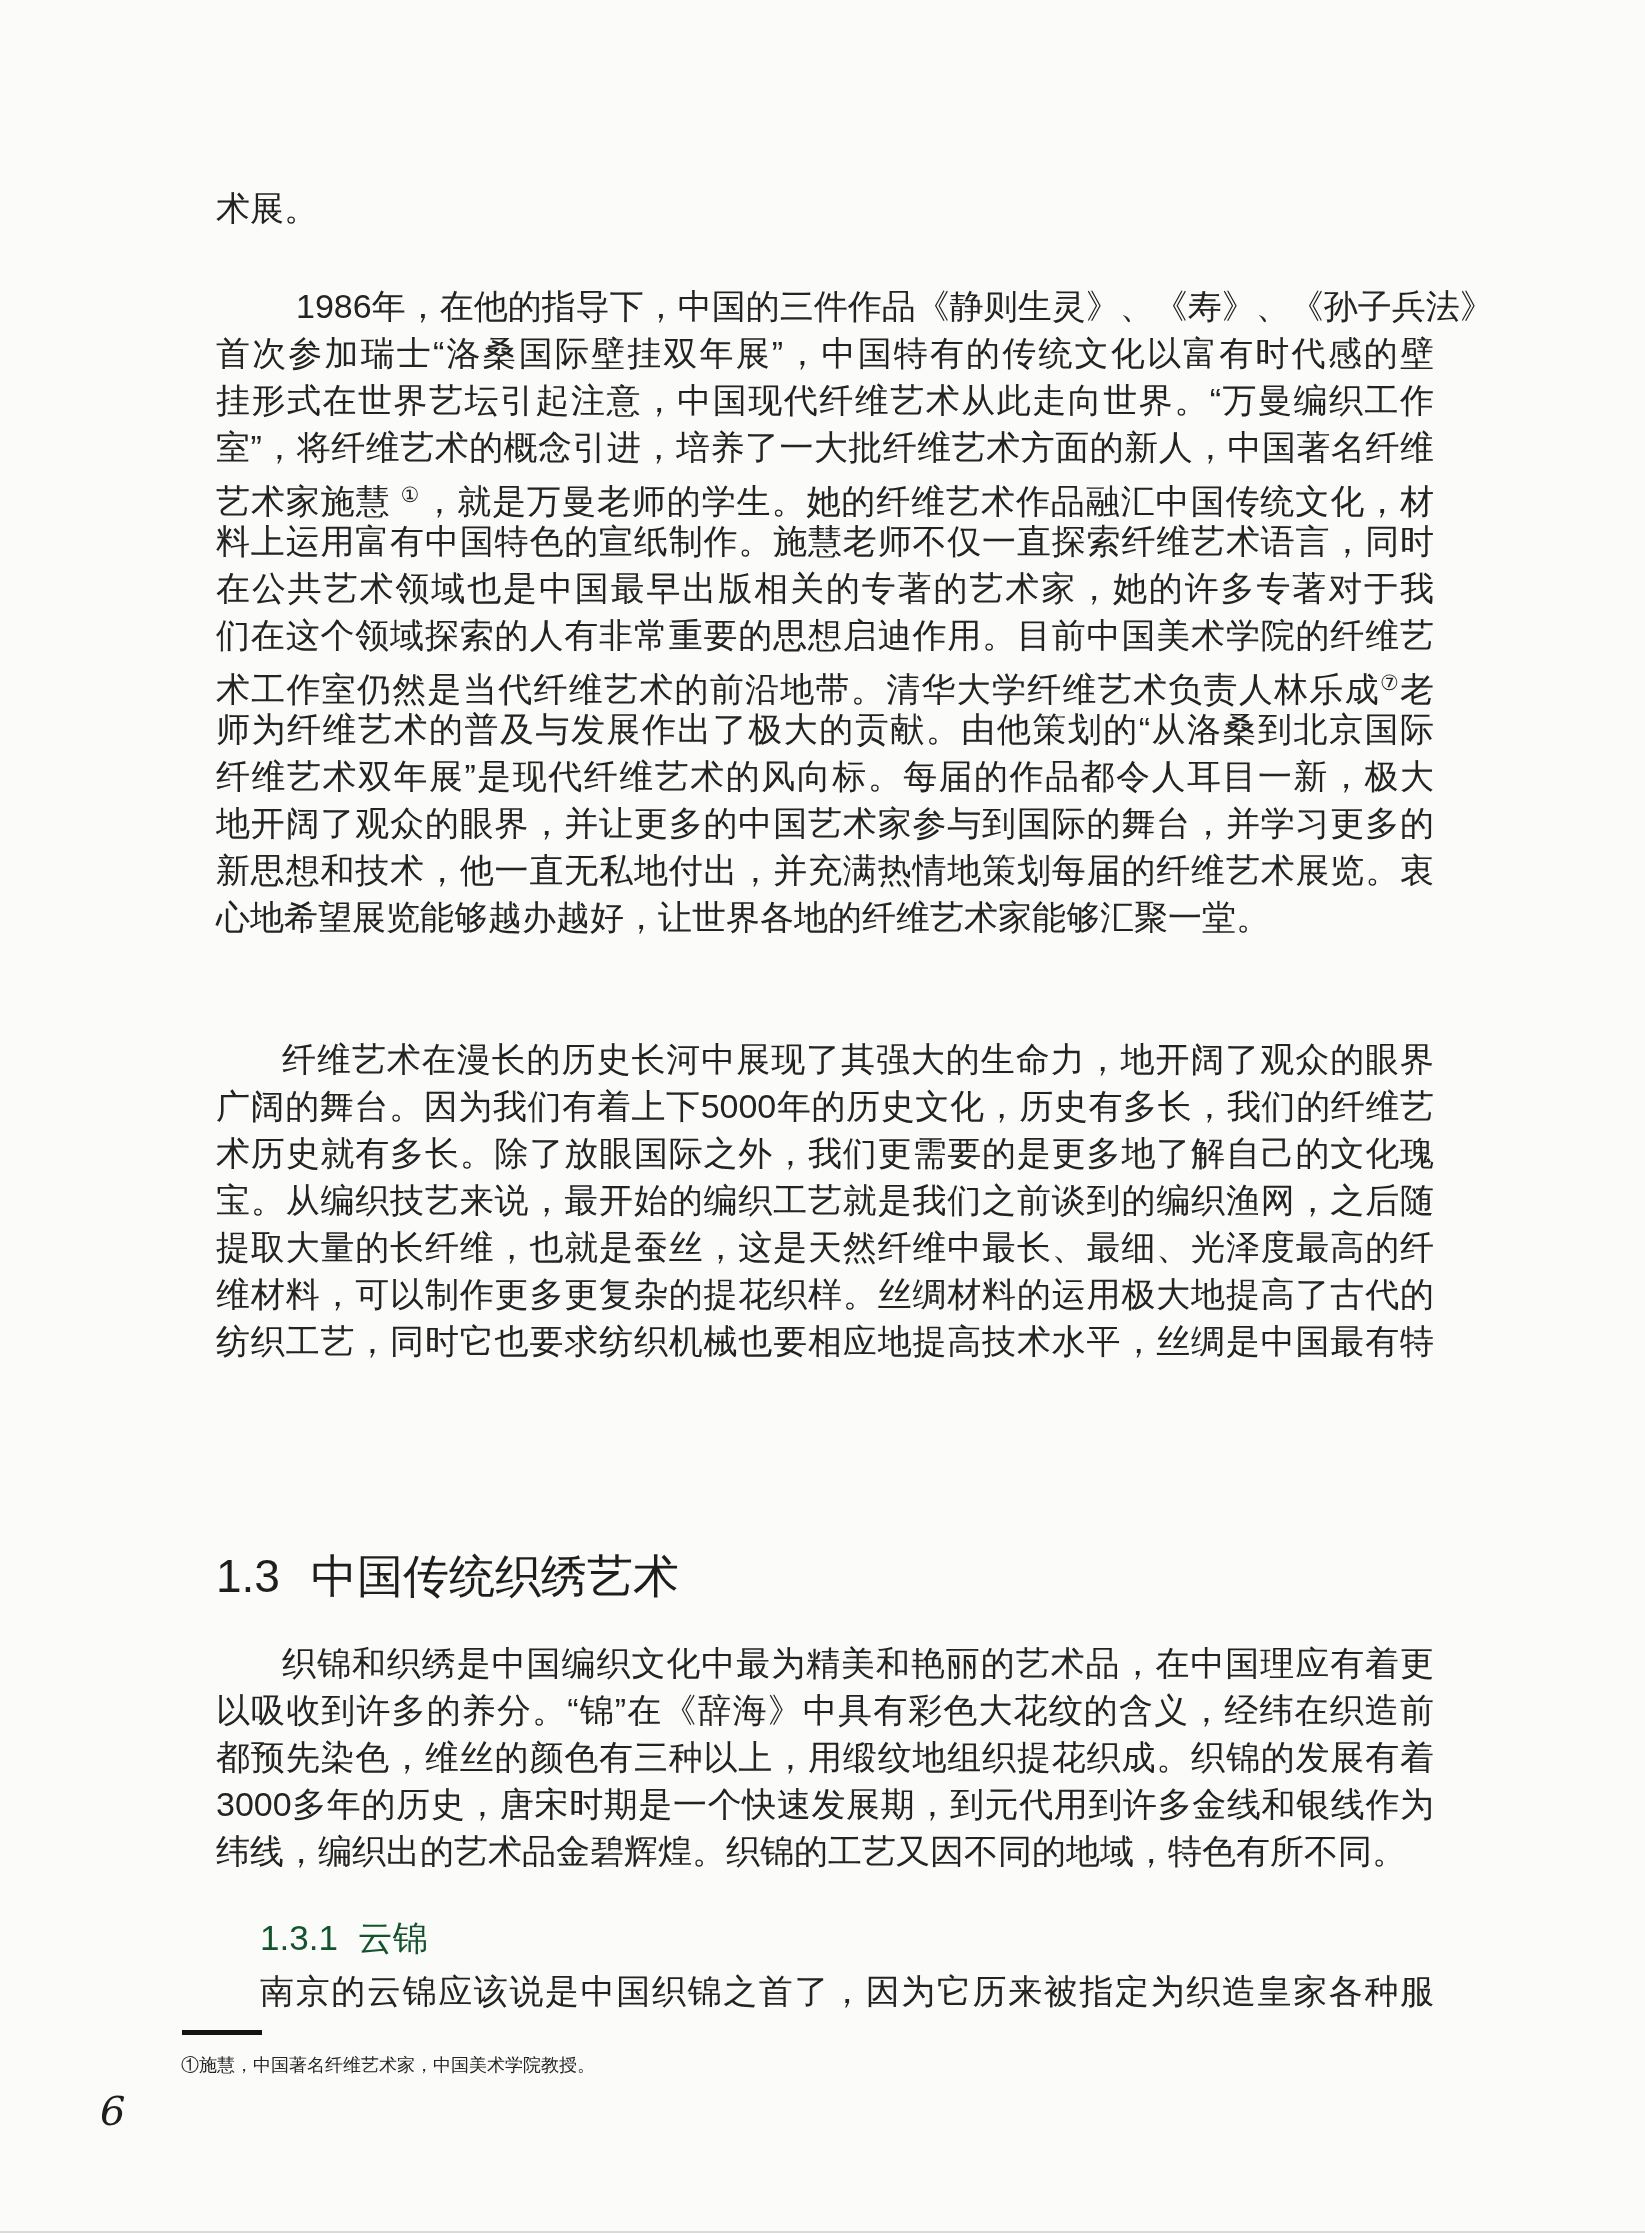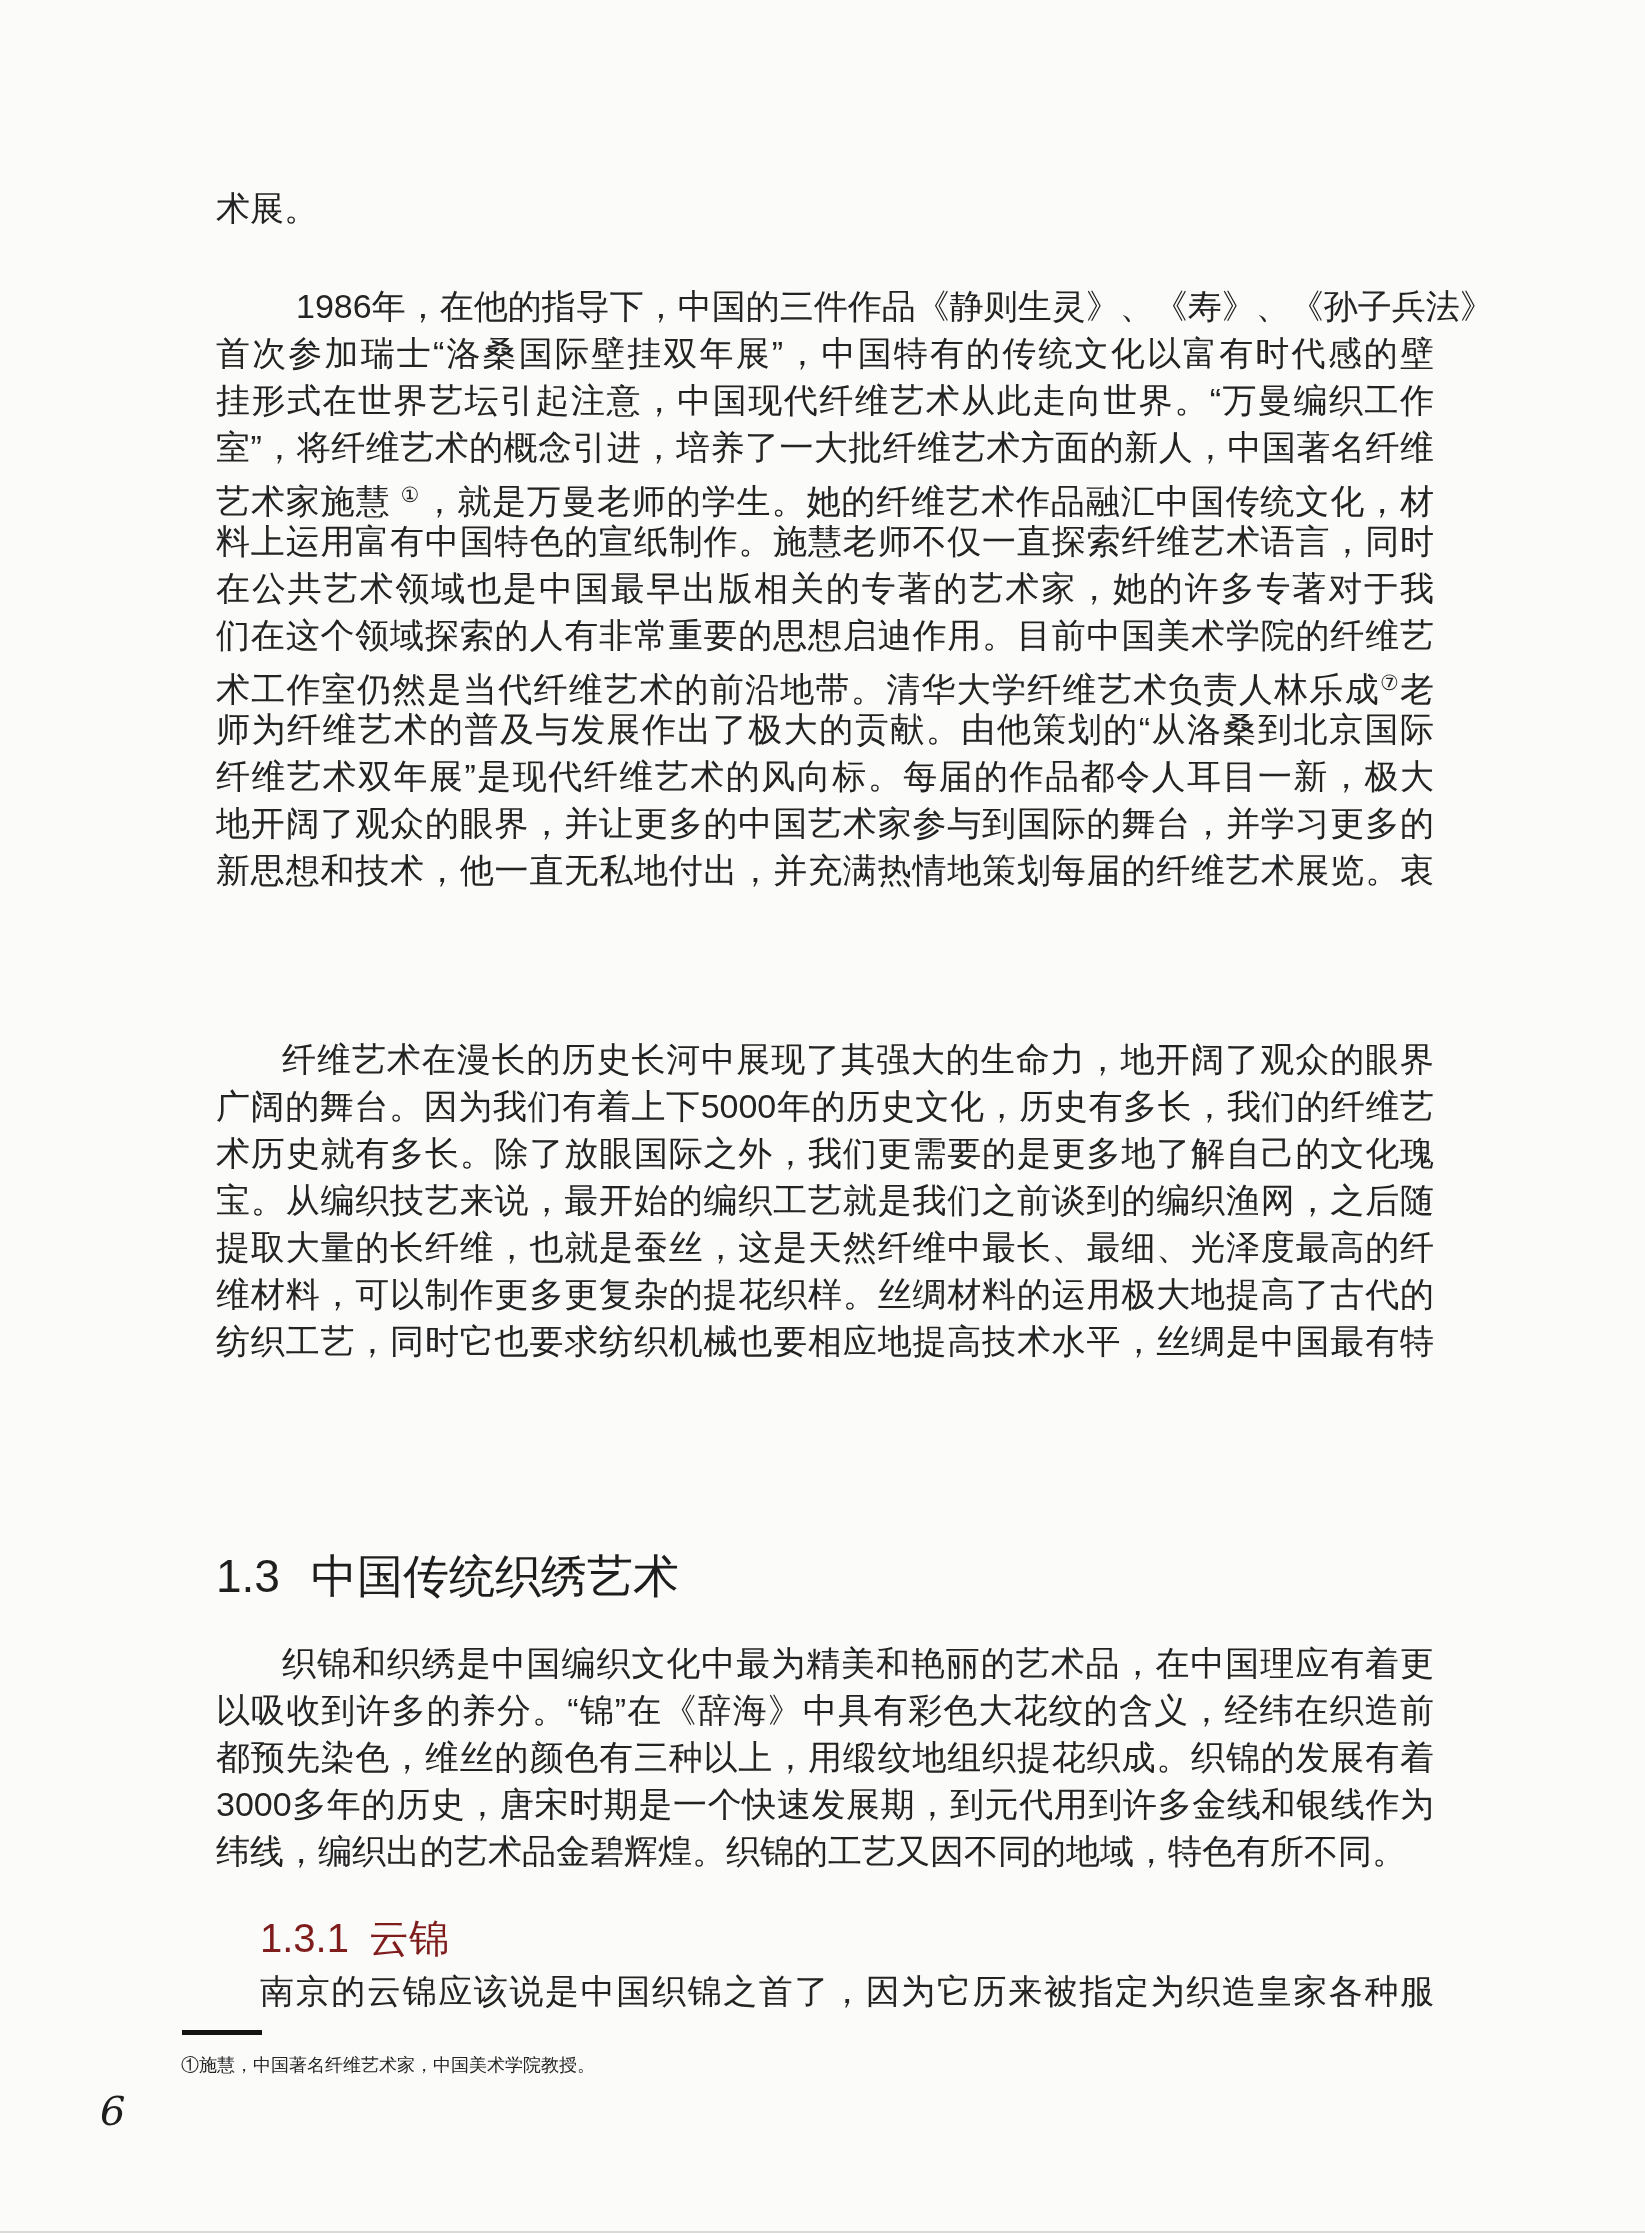--- a/index.html
+++ b/index.html
@@ -50,24 +50,24 @@
     font-weight: 500;
     line-height: 56px;
     color: #1e1e1e;
   }
   .sec-heading .sec-num { margin-right: 31px; font-weight: 400; }
   .sub-heading {
     position: absolute;
     left: 260px;
     top: 1916px;
     margin: 0;
-    font-size: 40px;
+    font-size: 35px;
     font-weight: 500;
     line-height: 44px;
-    color: #7f1d1d;
+    color: #14532d;
   }
   .sub-heading .sub-num { margin-right: 20px; font-weight: 400; }
   .fn-rule {
     position: absolute;
     left: 182px;
     top: 2030px;
     width: 80px;
     height: 5px;
     background: #141414;
   }
@@ -114,20 +114,21 @@
     <div class="line">室”，将纤维艺术的概念引进，培养了一大批纤维艺术方面的新人，中国著名纤维</div>
     <div class="line"><span>艺术家施慧</span><span class="sup gap">①</span><span>，就是万曼老师的学生。她的纤维艺术作品融汇中国传统文化，材</span></div>
     <div class="line">料上运用富有中国特色的宣纸制作。施慧老师不仅一直探索纤维艺术语言，同时</div>
     <div class="line">在公共艺术领域也是中国最早出版相关的专著的艺术家，她的许多专著对于我</div>
     <div class="line">们在这个领域探索的人有非常重要的思想启迪作用。目前中国美术学院的纤维艺</div>
     <div class="line"><span>术工作室仍然是当代纤维艺术的前沿地带。清华大学纤维艺术负责人林乐成</span><span class="sup">⑦</span><span>老</span></div>
     <div class="line">师为纤维艺术的普及与发展作出了极大的贡献。由他策划的“从洛桑到北京国际</div>
     <div class="line">纤维艺术双年展”是现代纤维艺术的风向标。每届的作品都令人耳目一新，极大</div>
     <div class="line">地开阔了观众的眼界，并让更多的中国艺术家参与到国际的舞台，并学习更多的</div>
     <div class="line">新思想和技术，他一直无私地付出，并充满热情地策划每届的纤维艺术展览。衷</div>
+    <div class="line endline">心地希望展览能够越办越好，让世界各地的纤维艺术家能够汇聚一堂。</div>
   </div>
 
   <div class="col" style="top:1036px">
     <div class="line ind2">纤维艺术在漫长的历史长河中展现了其强大的生命力，地开阔了观众的眼界</div>
     <div class="line">广阔的舞台。因为我们有着上下5000年的历史文化，历史有多长，我们的纤维艺</div>
     <div class="line">术历史就有多长。除了放眼国际之外，我们更需要的是更多地了解自己的文化瑰</div>
     <div class="line">宝。从编织技艺来说，最开始的编织工艺就是我们之前谈到的编织渔网，之后随</div>
     <div class="line">提取大量的长纤维，也就是蚕丝，这是天然纤维中最长、最细、光泽度最高的纤</div>
     <div class="line">维材料，可以制作更多更复杂的提花织样。丝绸材料的运用极大地提高了古代的</div>
     <div class="line">纺织工艺，同时它也要求纺织机械也要相应地提高技术水平，丝绸是中国最有特</div>

